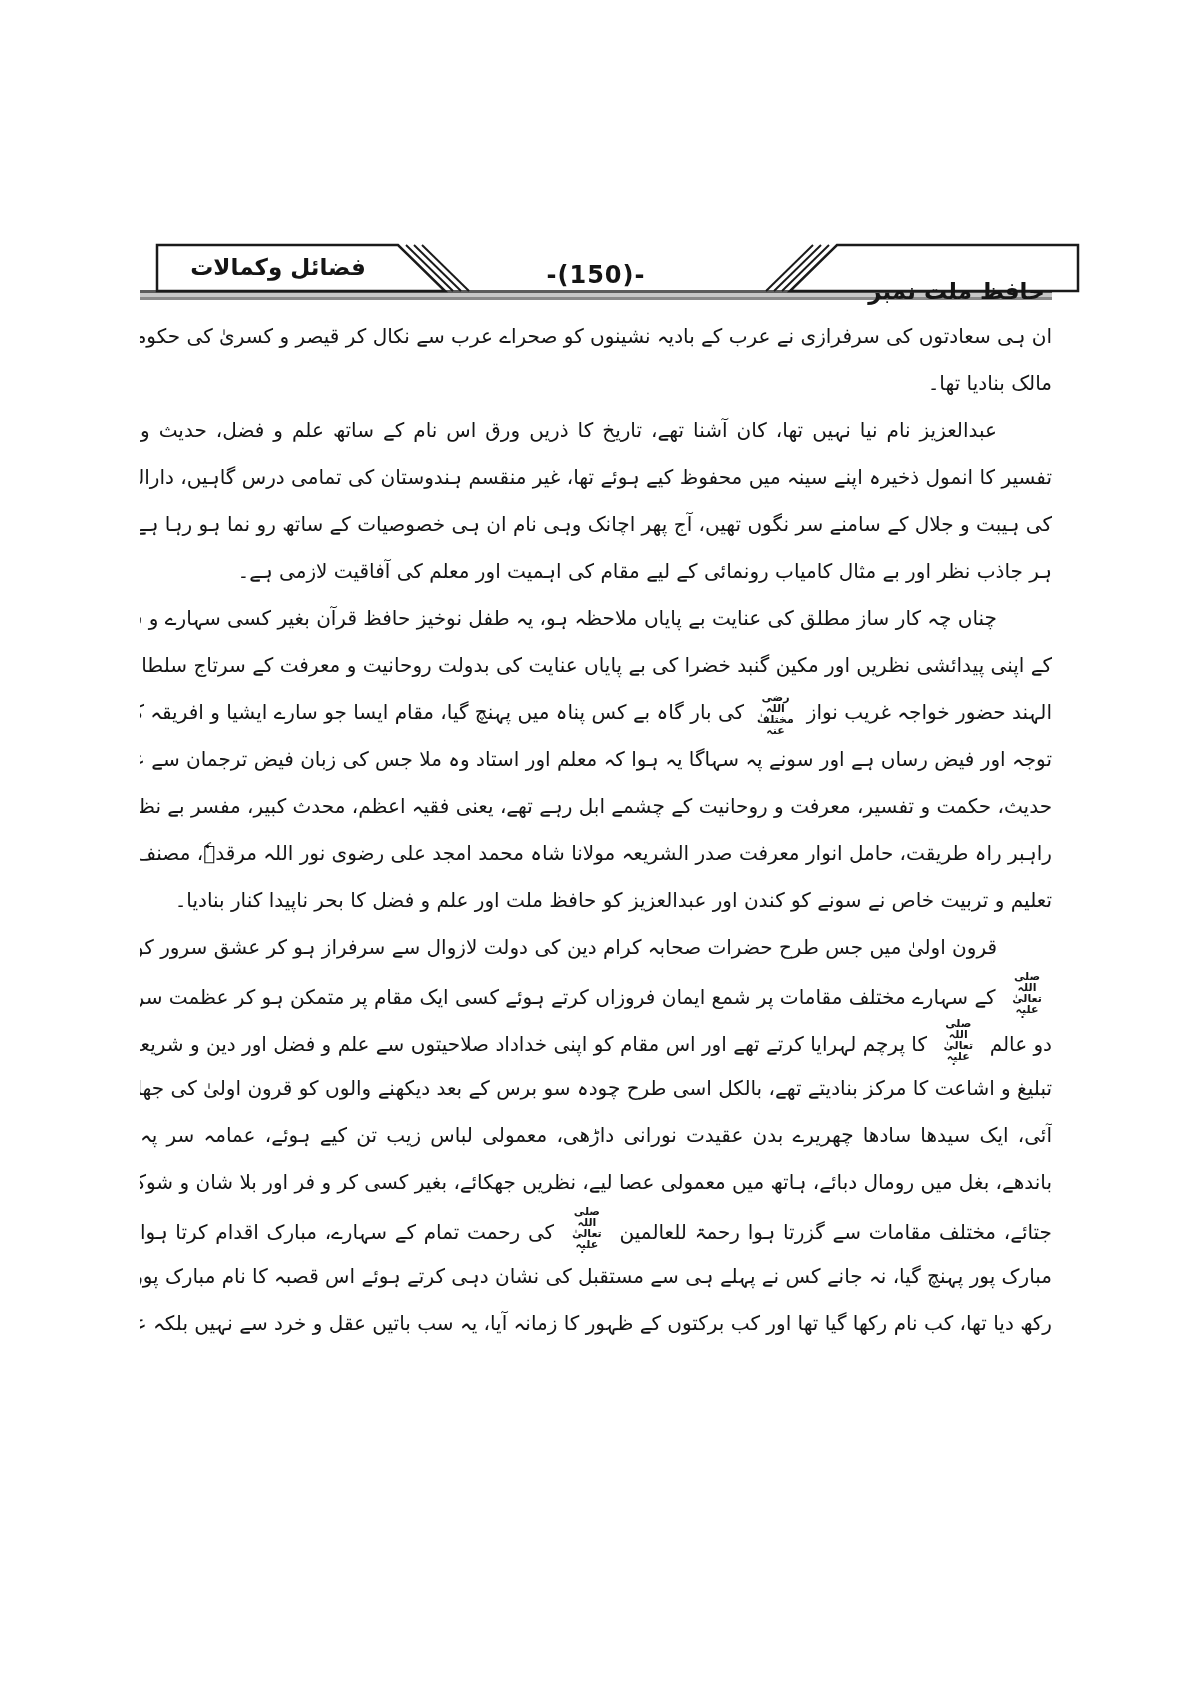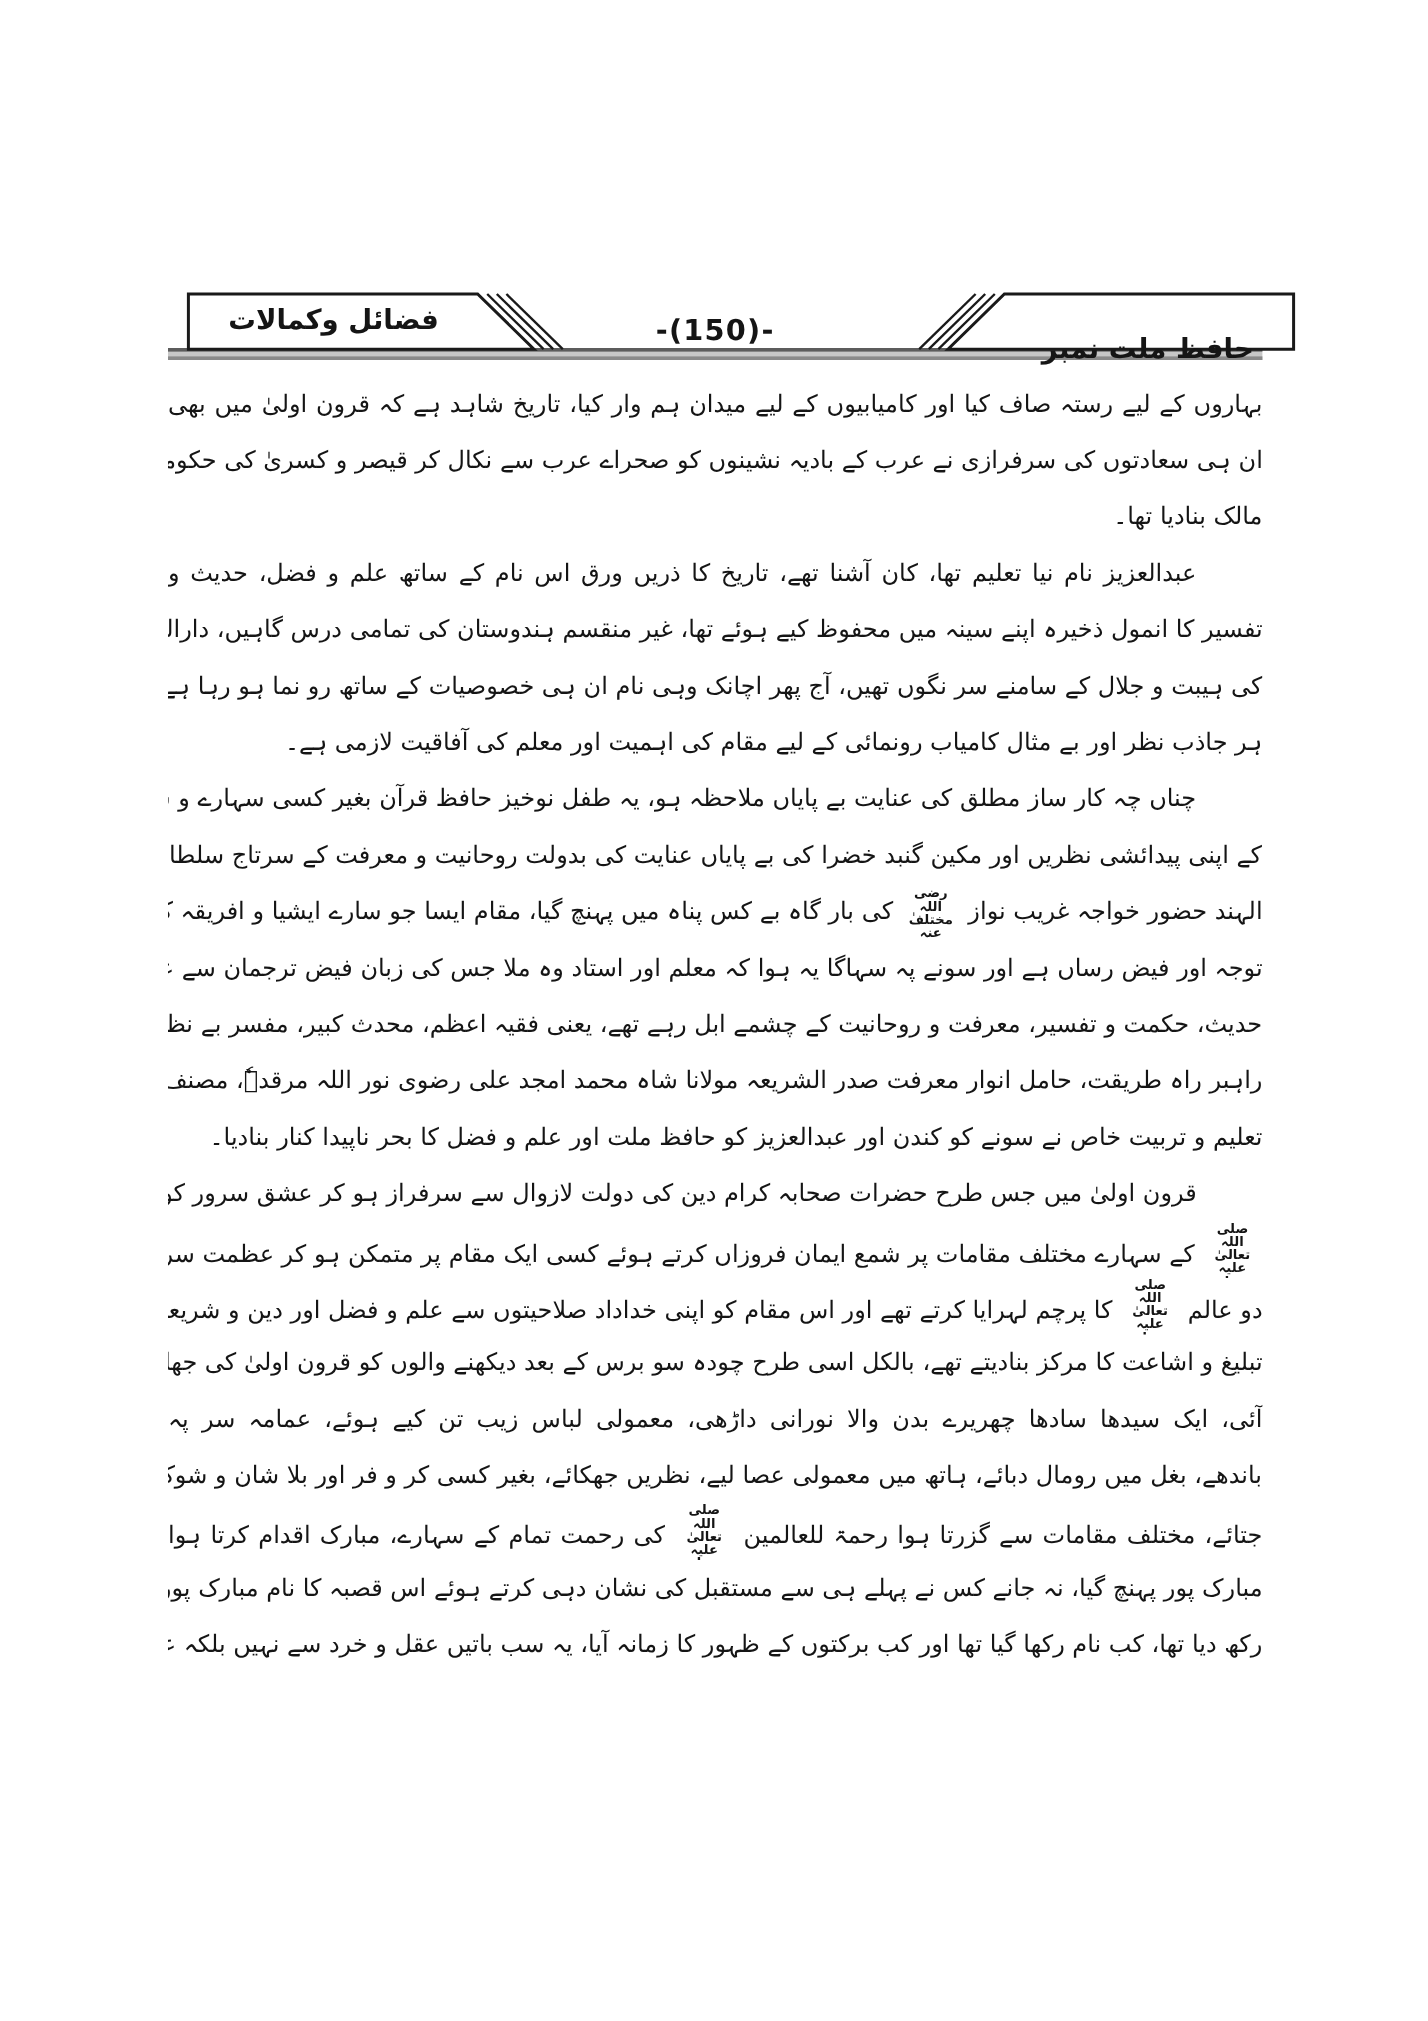--- a/index.html
+++ b/index.html
@@ -111,39 +111,38 @@
           <line x1="267" y1="2" x2="314" y2="48" stroke="#1a1a1a" stroke-width="2"></line>
         </svg>
         <div class="hdr-label">فضائل وکمالات</div>
       </div>
 
     </div>
 
     <div class="rule"></div>
 
     <div class="bodytext" id="bodytext">
-        <div class="line">بہاروں کے لیے رستہ صاف کیا اور کامیابیوں کے لیے میدان ہم وار کیا، تاریخ شاہد ہے کہ قرون اولیٰ میں بھی</div>
         <div class="line">ان ہی سعادتوں کی سرفرازی نے عرب کے بادیہ نشینوں کو صحراے عرب سے نکال کر قیصر و کسریٰ کی حکومتوں کا</div>
         <div class="line end">مالک بنادیا تھا۔</div>
-        <div class="line indent">عبدالعزیز نام نیا تعلیم تھا، کان آشنا تھے، تاریخ کا ذریں ورق اس نام کے ساتھ علم و فضل، حدیث و</div>
+        <div class="line indent">عبدالعزیز نام نیا نہیں تھا، کان آشنا تھے، تاریخ کا ذریں ورق اس نام کے ساتھ علم و فضل، حدیث و</div>
         <div class="line">تفسیر کا انمول ذخیرہ اپنے سینہ میں محفوظ کیے ہوئے تھا، غیر منقسم ہندوستان کی تمامی درس گاہیں، دارالعلوم اس نام</div>
         <div class="line">کی ہیبت و جلال کے سامنے سر نگوں تھیں، آج پھر اچانک وہی نام ان ہی خصوصیات کے ساتھ رو نما ہو رہا ہے، مگر</div>
         <div class="line end">ہر جاذب نظر اور بے مثال کامیاب رونمائی کے لیے مقام کی اہمیت اور معلم کی آفاقیت لازمی ہے۔</div>
         <div class="line indent">چناں چہ کار ساز مطلق کی عنایت بے پایاں ملاحظہ ہو، یہ طفل نوخیز حافظ قرآن بغیر کسی سہارے و سفارش</div>
         <div class="line">کے اپنی پیدائشی نظریں اور مکین گنبد خضرا کی بے پایاں عنایت کی بدولت روحانیت و معرفت کے سرتاج سلطان</div>
         <div class="line">الہند حضور خواجہ غریب نواز <span class="hon">رضی اللہ مختلفٰ عنہ</span> کی بار گاہ بے کس پناہ میں پہنچ گیا، مقام ایسا جو سارے ایشیا و افریقہ کے لیے مرکز</div>
         <div class="line">توجہ اور فیض رساں ہے اور سونے پہ سہاگا یہ ہوا کہ معلم اور استاد وہ ملا جس کی زبان فیض ترجمان سے علم و فضل، فقہ و</div>
         <div class="line">حدیث، حکمت و تفسیر، معرفت و روحانیت کے چشمے ابل رہے تھے، یعنی فقیہ اعظم، محدث کبیر، مفسر بے نظیر،</div>
         <div class="line">راہبر راہ طریقت، حامل انوار معرفت صدر الشریعہ مولانا شاہ محمد امجد علی رضوی نور اللہ مرقدہٗ، مصنف بہار شریعت کی</div>
         <div class="line end">تعلیم و تربیت خاص نے سونے کو کندن اور عبدالعزیز کو حافظ ملت اور علم و فضل کا بحر ناپیدا کنار بنادیا۔</div>
         <div class="line indent">قرون اولیٰ میں جس طرح حضرات صحابہ کرام دین کی دولت لازوال سے سرفراز ہو کر عشق سرور کونین</div>
         <div class="line"><span class="hon">صلی اللہ تعالیٰ علیہ وسلم</span> کے سہارے مختلف مقامات پر شمع ایمان فروزاں کرتے ہوئے کسی ایک مقام پر متمکن ہو کر عظمت سرکار</div>
         <div class="line">دو عالم <span class="hon">صلی اللہ تعالیٰ علیہ وسلم</span> کا پرچم لہرایا کرتے تھے اور اس مقام کو اپنی خداداد صلاحیتوں سے علم و فضل اور دین و شریعت کی</div>
         <div class="line">تبلیغ و اشاعت کا مرکز بنادیتے تھے، بالکل اسی طرح چودہ سو برس کے بعد دیکھنے والوں کو قرون اولیٰ کی جھلک نظر</div>
-        <div class="line">آئی، ایک سیدھا سادھا چھریرے بدن والا نورانی داڑھی، معمولی لباس زیب تن کیے ہوئے، عمامہ سر پہ</div>
+        <div class="line">آئی، ایک سیدھا سادھا چھریرے بدن عقیدت نورانی داڑھی، معمولی لباس زیب تن کیے ہوئے، عمامہ سر پہ</div>
         <div class="line">باندھے، بغل میں رومال دبائے، ہاتھ میں معمولی عصا لیے، نظریں جھکائے، بغیر کسی کر و فر اور بلا شان و شوکت</div>
         <div class="line">جتائے، مختلف مقامات سے گزرتا ہوا رحمۃ للعالمین <span class="hon">صلی اللہ تعالیٰ علیہ وسلم</span> کی رحمت تمام کے سہارے، مبارک اقدام کرتا ہوا</div>
         <div class="line">مبارک پور پہنچ گیا، نہ جانے کس نے پہلے ہی سے مستقبل کی نشان دہی کرتے ہوئے اس قصبہ کا نام مبارک پور</div>
         <div class="line">رکھ دیا تھا، کب نام رکھا گیا تھا اور کب برکتوں کے ظہور کا زمانہ آیا، یہ سب باتیں عقل و خرد سے نہیں بلکہ عقیدت</div>
       </div>
 
   </div>
 </div>
 
 </body></html>

